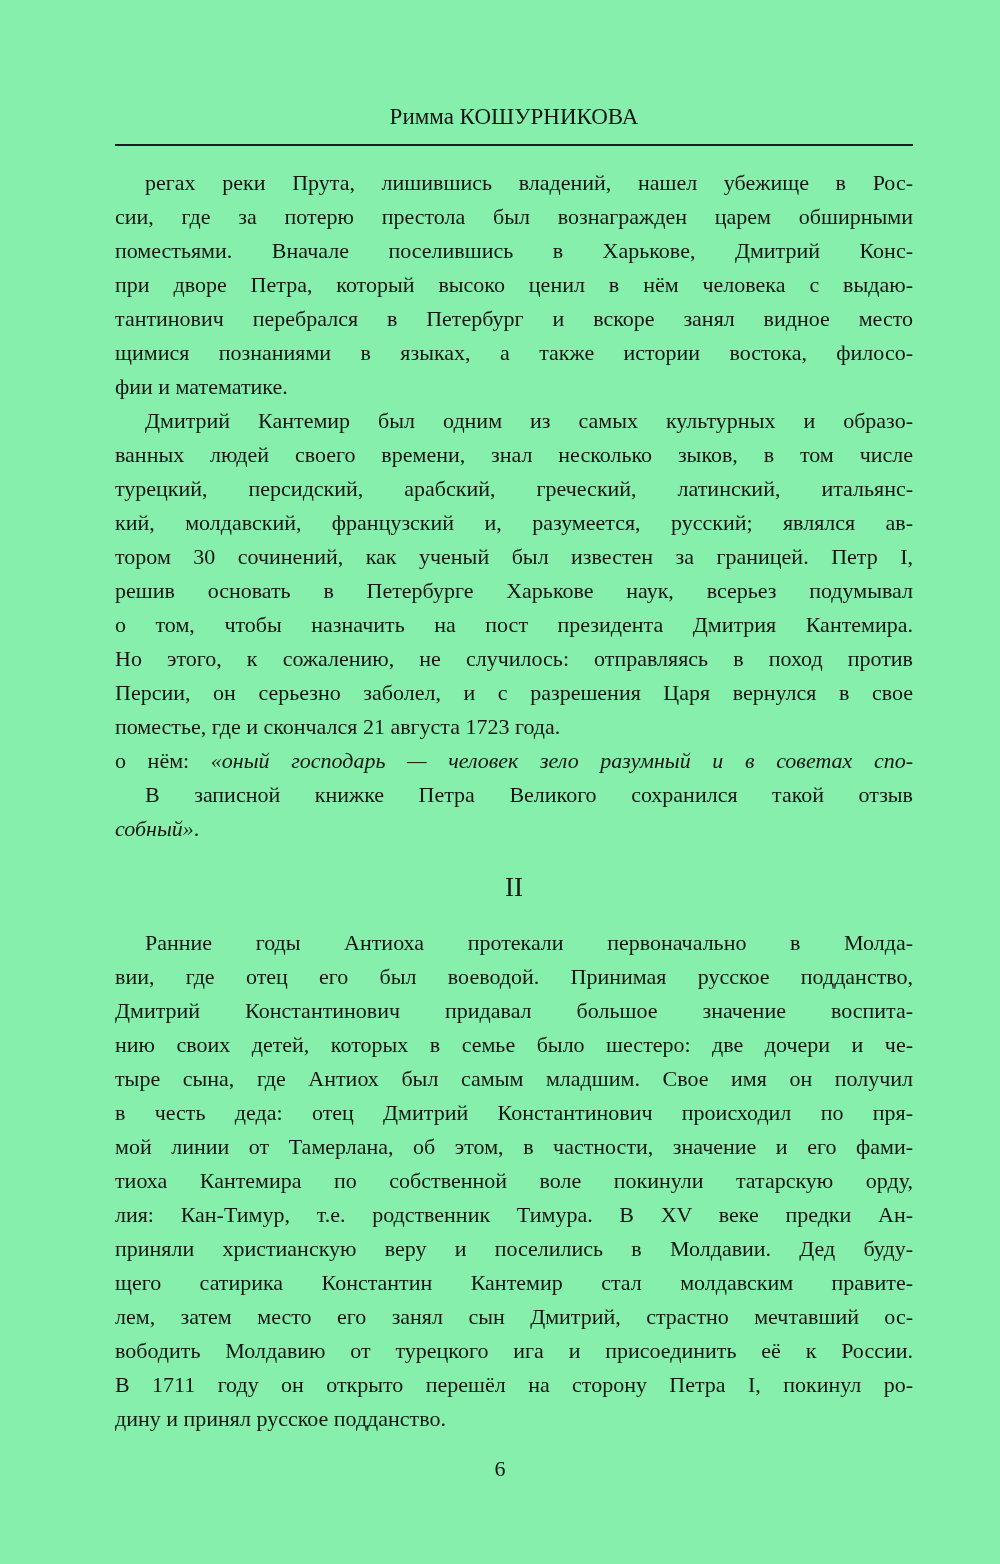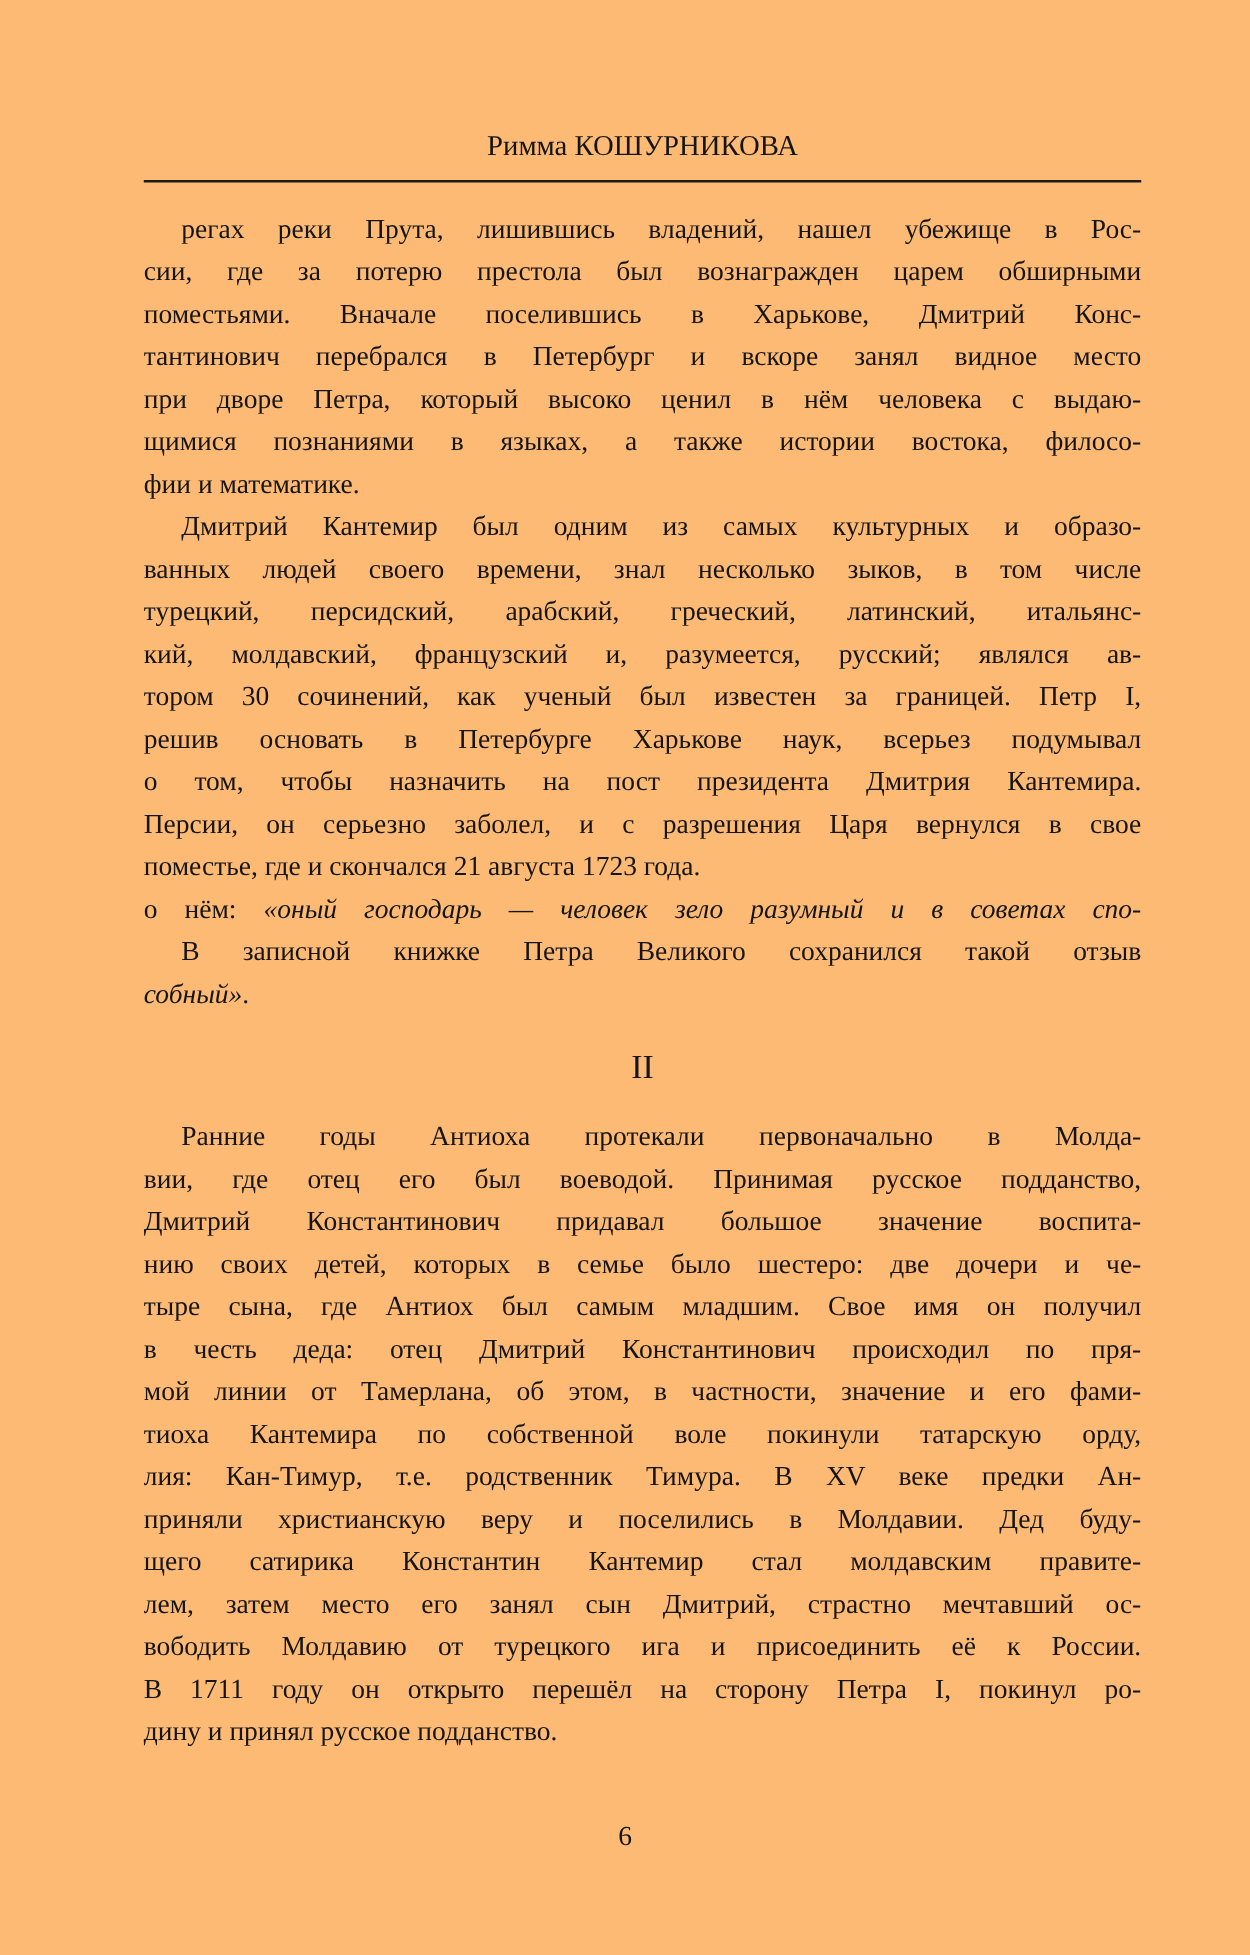--- a/index.html
+++ b/index.html
@@ -5,21 +5,21 @@
   html, body {
     margin: 0;
     padding: 0;
     background: #e8e8e8;
   }
   .page {
     position: relative;
     width: 1000px;
     height: 1564px;
     margin: 0 auto;
-    background: #fdba74;
+    background: #86efac;
     color: #151515;
     font-family: "Liberation Serif", "DejaVu Serif", serif;
     overflow: hidden;
   }
   .content {
     position: absolute;
     left: 115px;
     top: 0;
     width: 798px;
   }
@@ -83,34 +83,35 @@
       <span>Римма КОШУРНИКОВА</span>
     </div>
     <hr class="header-rule">
 
     <div class="body-text">
 
       <div class="para">
         <div class="line indent">регах реки Прута, лишившись владений, нашел убежище в Рос-</div>
         <div class="line">сии, где за потерю престола был вознагражден царем обширными</div>
         <div class="line">поместьями. Вначале поселившись в Харькове, Дмитрий Конс-</div>
+        <div class="line">при дворе Петра, который высоко ценил в нём человека с выдаю-</div>
         <div class="line">тантинович перебрался в Петербург и вскоре занял видное место</div>
-        <div class="line">при дворе Петра, который высоко ценил в нём человека с выдаю-</div>
         <div class="line">щимися познаниями в языках, а также истории востока, филосо-</div>
         <div class="line last">фии и математике.</div>
       </div>
 
       <div class="para">
         <div class="line indent">Дмитрий Кантемир был одним из самых культурных и образо-</div>
         <div class="line">ванных людей своего времени, знал несколько зыков, в том числе</div>
         <div class="line">турецкий, персидский, арабский, греческий, латинский, итальянс-</div>
         <div class="line">кий, молдавский, французский и, разумеется, русский; являлся ав-</div>
         <div class="line">тором 30 сочинений, как ученый был известен за границей. Петр I,</div>
         <div class="line">решив основать в Петербурге Харькове наук, всерьез подумывал</div>
         <div class="line">о том, чтобы назначить на пост президента Дмитрия Кантемира.</div>
+        <div class="line">Но этого, к сожалению, не случилось: отправляясь в поход против</div>
         <div class="line">Персии, он серьезно заболел, и с разрешения Царя вернулся в свое</div>
         <div class="line last">поместье, где и скончался 21 августа 1723 года.</div>
       </div>
 
       <div class="para">
         <div class="line"><span>о нём: </span><span class="italic">«оный господарь — человек зело разумный и в советах спо-</span></div>
         <div class="line indent">В записной книжке Петра Великого сохранился такой отзыв</div>
         <div class="line last"><span class="italic">собный»</span><span>.</span></div>
       </div>
 

